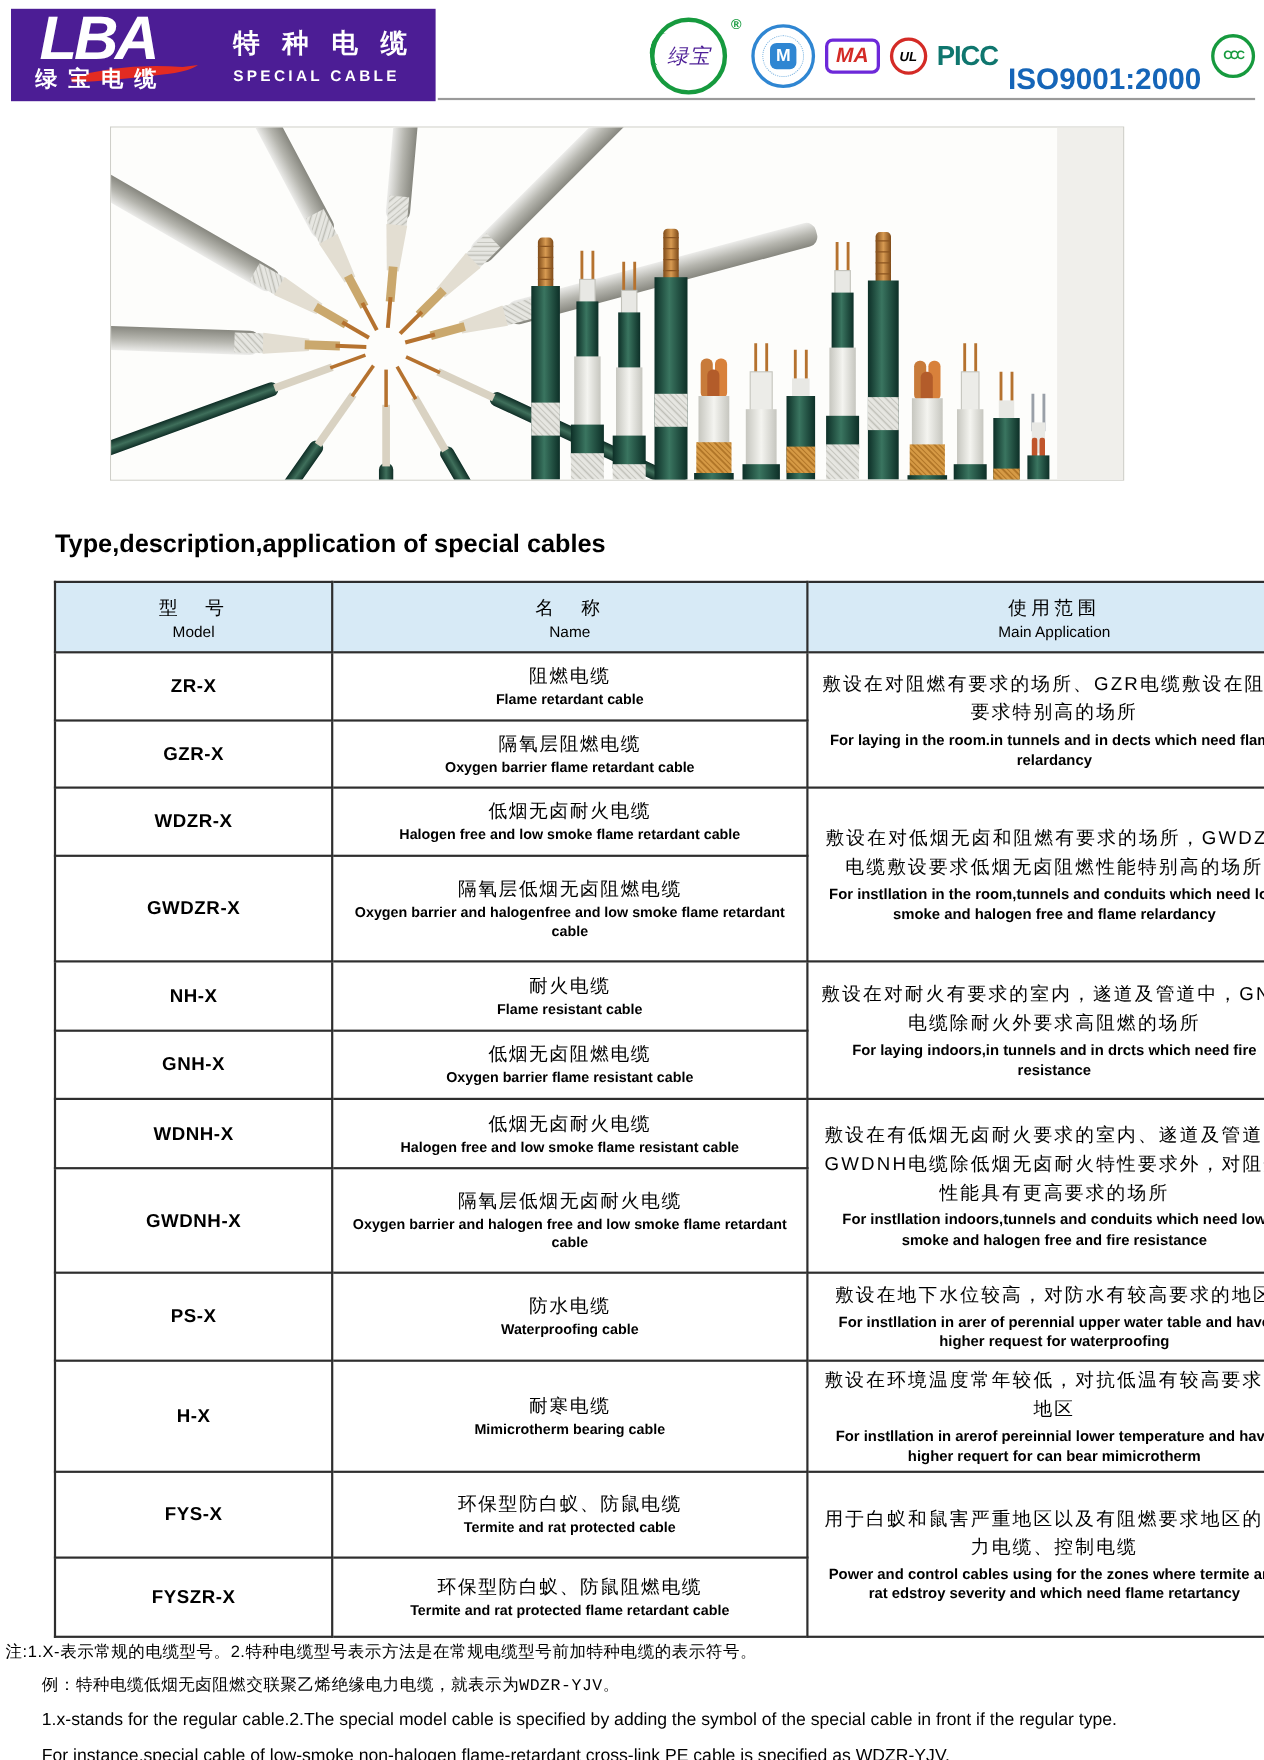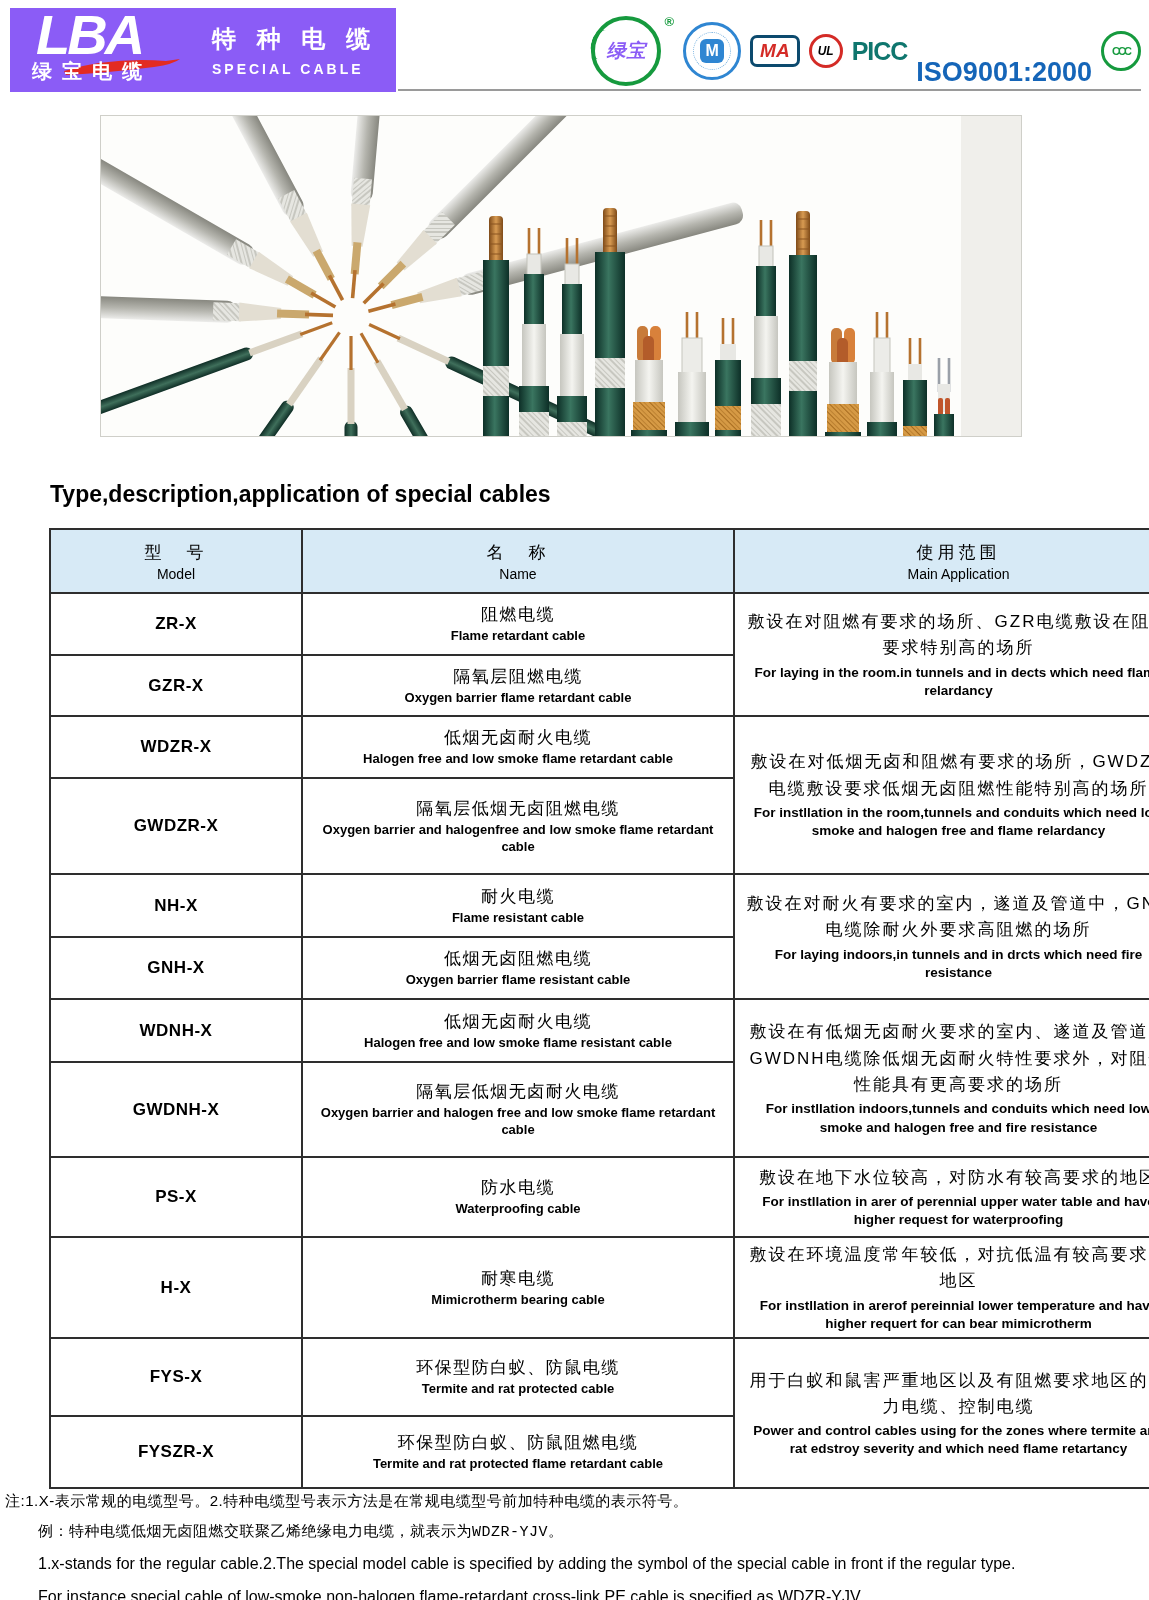--- a/index.html
+++ b/index.html
@@ -1,38 +1,38 @@
 <!DOCTYPE html>
 <html><head>
 <meta charset="utf-8">
 <style>
   html,body{margin:0;padding:0;background:#ffffff;}
   body{font-family:"Liberation Sans",sans-serif;color:#000;}
   .page{position:relative;width:1149px;height:1600px;background:#fff;overflow:hidden;}
 
   
-  .brand-box{position:absolute;left:10px;top:8px;width:386px;height:84px;background:#8b5cf6;display:flex;align-items:center;}
+  .brand-box{position:absolute;left:10px;top:8px;width:386px;height:84px;background:#4c1d95;display:flex;align-items:center;}
   .brand-left{position:relative;width:190px;height:100%;}
   .lba{position:absolute;left:26px;top:-6px;font-size:56px;font-weight:bold;font-style:italic;color:#fff;letter-spacing:-3px;}
   .swoosh{position:absolute;left:52px;top:47px;width:120px;height:22px;}
   .brand-cn{position:absolute;left:22px;bottom:7px;font-size:20px;font-weight:bold;color:#fff;letter-spacing:10px;white-space:nowrap;}
   .brand-right{position:relative;padding-left:12px;}
   .prod-cn{font-size:24px;font-weight:bold;color:#fff;letter-spacing:7px;white-space:nowrap;}
   .prod-en{font-size:14px;font-weight:bold;color:#fff;letter-spacing:3px;margin-top:6px;white-space:nowrap;}
 
   
   .cert-row{position:absolute;right:8px;top:16px;height:70px;display:flex;align-items:center;gap:9px;}
   .logo-lvbao{position:relative;width:62px;height:62px;border:4px solid #169a3e;border-radius:50%;display:flex;align-items:center;justify-content:center;}
-  .logo-lvbao .txt{font-size:19px;font-weight:bold;color:#8b5cf6;font-style:italic;letter-spacing:1px;}
+  .logo-lvbao .txt{font-size:19px;font-weight:normal;color:#4c1d95;font-style:italic;letter-spacing:1px;}
   .logo-lvbao .leaf{position:absolute;left:-4px;top:10px;width:18px;height:30px;border-left:4px solid #169a3e;border-radius:50% 0 0 50%;transform:rotate(14deg);}
   .reg-mark{font-size:13px;color:#169a3e;align-self:flex-start;margin:-2px 0 0 -6px;font-weight:bold;}
   .logo-m{width:52px;height:52px;border:3px solid #2f86d2;border-radius:50%;display:flex;align-items:center;justify-content:center;}
   .logo-m .inner{width:36px;height:36px;border:1px dotted #7ab3e0;border-radius:50%;display:flex;align-items:center;justify-content:center;}
   .logo-m .m{width:24px;height:24px;background:#2f86d2;border-radius:6px;color:#fff;font-weight:bold;font-size:16px;display:flex;align-items:center;justify-content:center;}
-  .logo-ma{border:3px solid #0c4a6e;border-radius:7px;padding:0 7px;height:26px;display:flex;align-items:center;}
+  .logo-ma{border:3px solid #6d28d9;border-radius:7px;padding:0 7px;height:26px;display:flex;align-items:center;}
   .logo-ma span{color:#d42b26;font-weight:bold;font-style:italic;font-size:19px;letter-spacing:0;}
   .logo-ul{width:28px;height:28px;border:3px solid #d42b26;border-radius:50%;display:flex;align-items:center;justify-content:center;}
   .logo-ul span{color:#000000;font-weight:bold;font-style:italic;font-size:12px;}
   .logo-picc{font-size:25px;font-weight:900;color:#0f766e;letter-spacing:-1px;}
   .logo-iso{font-size:27px;font-weight:bold;color:#1565b8;letter-spacing:0;margin-top:43px;}
   .logo-ccc{width:34px;height:34px;border:3px solid #169a3e;border-radius:50%;display:flex;align-items:center;justify-content:center;}
   .logo-ccc span{color:#169a3e;font-weight:bold;font-size:11px;letter-spacing:-2px;}
   .header-rule{position:absolute;left:398px;top:89px;width:743px;height:2px;background:#9a9a9a;}
 
   

